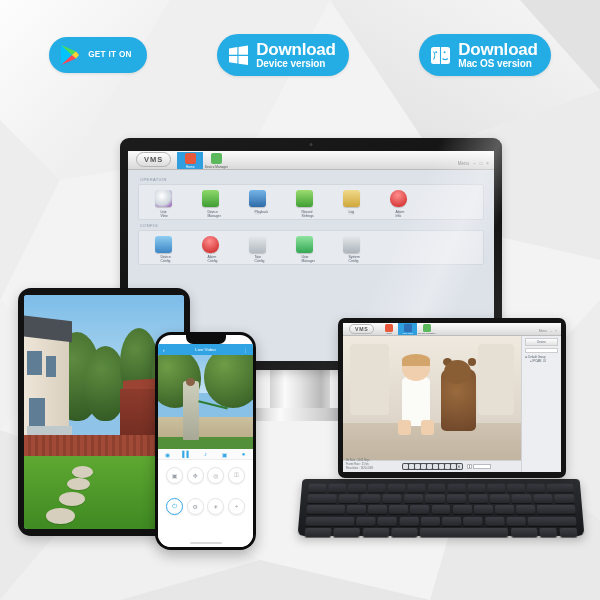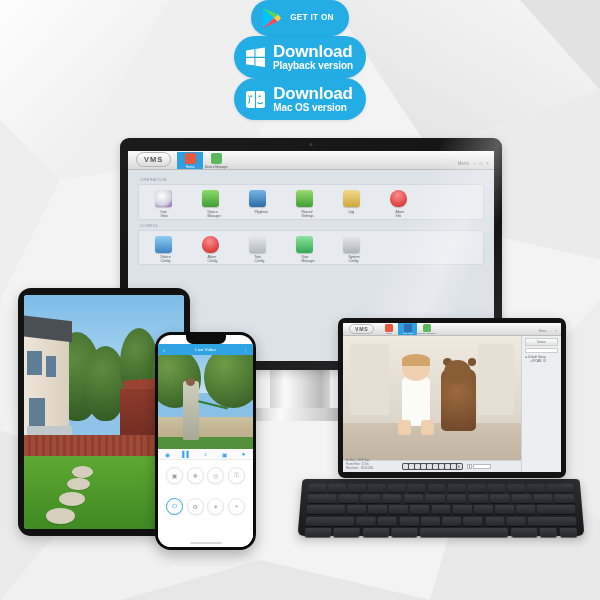--- a/index.html
+++ b/index.html
@@ -11,21 +11,21 @@
   }
 
   
   #bg { position: absolute; inset: 0; background: #f2f2f2; }
   #bg svg { display:block; width:600px; height:600px; }
 
   
   .badges {
     position: absolute; top: 0; left: 0; width: 600px; height: 110px;
     display: flex; align-items: center; justify-content: space-around;
-    padding: 0 14px; z-index: 40; flex-direction: column;
+    padding: 0 14px; z-index: 40;
   }
   .badge {
     display: flex; align-items: center; gap: 7px;
     background: #24ace4; border-radius: 40px;
     padding: 7px 13px 7px 11px; color: #fff; cursor: pointer;
     box-shadow: 0 1px 3px rgba(0,0,0,.10);
   }
   .badge.gp { padding: 6px 15px 6px 10px; }
   .badge-txt { line-height: 1.04; }
   .badge-top { font-size: 8.2px; letter-spacing: .3px; font-weight: bold; display:block; }
@@ -227,21 +227,21 @@
     <span class="badge-ico">
       <svg width="21" height="21" viewBox="0 0 21 21">
         <polygon points="1,3.4 9.4,2.1 9.4,9.8 1,9.8" fill="#fff"></polygon>
         <polygon points="10.5,1.9 20,.6 20,9.8 10.5,9.8" fill="#fff"></polygon>
         <polygon points="1,10.9 9.4,10.9 9.4,18.6 1,17.3" fill="#fff"></polygon>
         <polygon points="10.5,10.9 20,10.9 20,20.1 10.5,18.8" fill="#fff"></polygon>
       </svg>
     </span>
     <span class="badge-txt">
       <span class="badge-main">Download</span>
-      <span class="badge-sub">Playback version</span>
+      <span class="badge-sub">Device version</span>
     </span>
   </div>
 
   <div class="badge">
     <span class="badge-ico">
       <svg width="21" height="21" viewBox="0 0 21 21">
         <rect x="1" y="2" width="19" height="17" rx="2.5" fill="#fff"></rect>
         <path d="M10.5 2v17" stroke="#24ace4" stroke-width="1.1"></path>
         <path d="M3.5 6.5c1.6 2.2 1.6 5.8 0 8" stroke="#24ace4" stroke-width="1.1" fill="none"></path>
         <circle cx="6.2" cy="7.3" r="1" fill="#24ace4"></circle>

